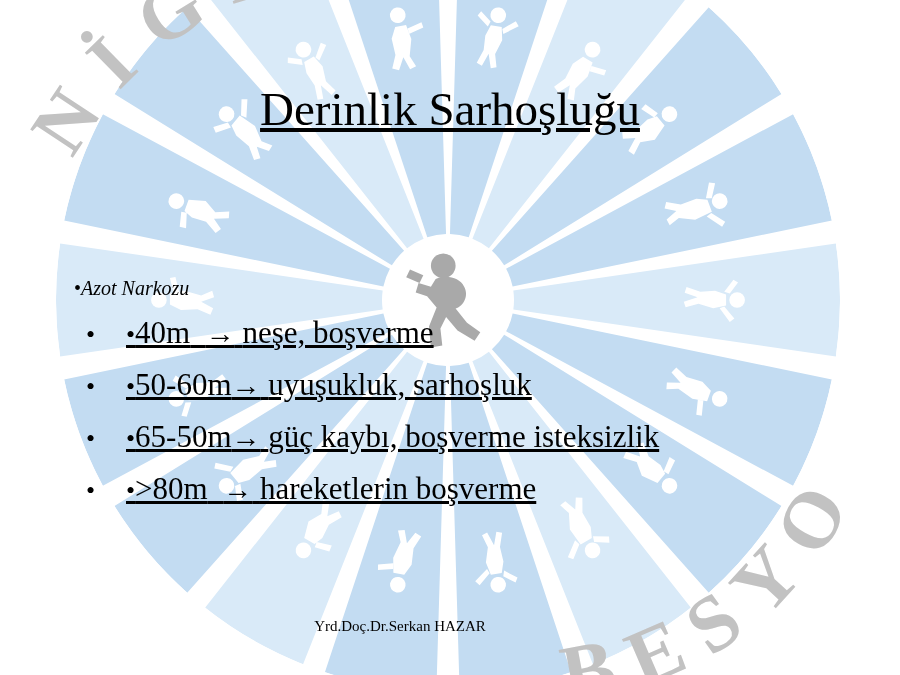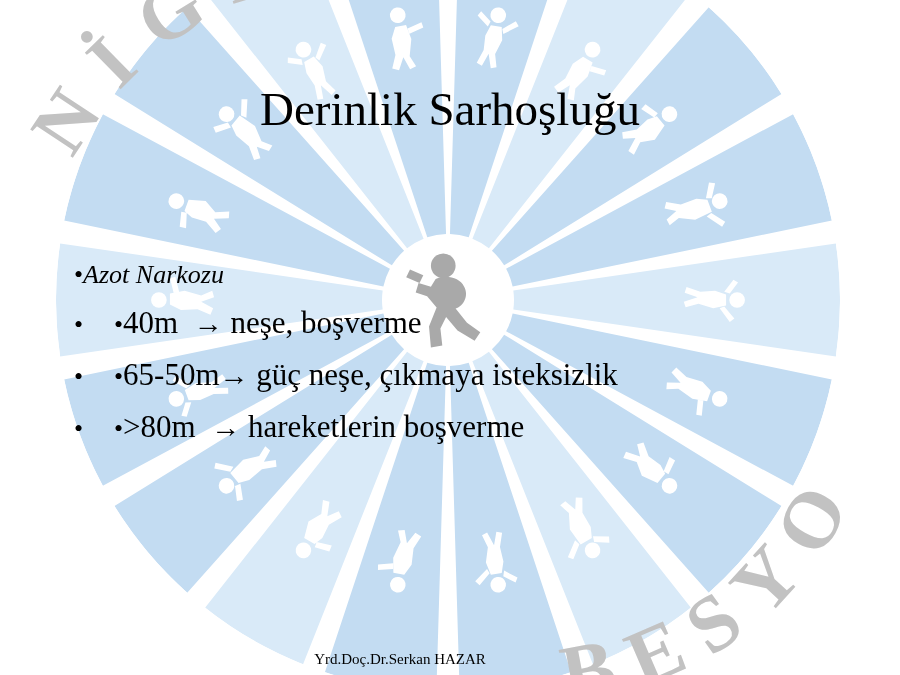--- a/index.html
+++ b/index.html
@@ -46,51 +46,53 @@
     left: 0;
     top: 85px;
     width: 900px;
     text-align: center;
     font-size: 47px;
     line-height: 1.05;
     color: #000000;
     font-weight: normal;
     letter-spacing: 0px;
     white-space: nowrap;
+    text-decoration: underline;
   }
 
   #body-list {
     position: absolute;
     left: 66px;
     top: 262px;
     width: 800px;
   }
 
   .line {
     color: #000000;
     white-space: nowrap;
   }
 
   
   .line-lead {
-    font-size: 26px;
+    font-size: 20px;
     font-style: italic;
     line-height: 1.0;
-    margin: 0 0 19px 0;
+    margin: 16px 0 19px 0;
     padding-left: 8px;
   }
   .line-lead .b1 { font-style: normal; }
 
   
   .line-sub {
     font-size: 31px;
     line-height: 1.0;
-    margin: 0 0 21px 0;
+    margin: 0 0 21px 12px;
     display: block;
     padding-left: 8px;
+    text-decoration: underline;
   }
   .line-sub .b-outer {
     display: inline-block;
     width: 40px;
     font-size: 26px;
     vertical-align: baseline;
   }
   .line-sub .b-inner {
     font-size: 26px;
   }
@@ -99,21 +101,20 @@
   }
 
   #footer {
     position: absolute;
     left: 0;
     top: 618px;
     width: 800px;
     text-align: center;
     font-size: 15px;
     color: #000000;
-    margin-top: 33px;
   }
 </style>
 </head>
 <body>
 
 <div id="slide">
 
   <svg id="bg-art" viewBox="0 0 900 675">
     <defs>
 
@@ -322,23 +323,26 @@
     <div id="body-list">
 
       <div class="line line-lead">
         <span class="b1">•</span><span>Azot Narkozu</span>
       </div>
 
       <div class="line line-sub">
         <span class="b-outer">•</span><span class="b-inner">•</span><span>40m</span><span>&nbsp; </span><span class="arrow">→</span><span>&nbsp;</span><span>neşe, boşverme</span>
       </div>
 
-
       <div class="line line-sub">
-        <span class="b-outer">•</span><span class="b-inner">•</span><span>65-50m</span><span class="arrow">→</span><span>&nbsp;</span><span>güç neşe, çıkmaya isteksizlik</span>
+        <span class="b-outer">•</span><span class="b-inner">•</span><span>50-60m</span><span class="arrow">→</span><span>&nbsp;</span><span>uyuşukluk, sarhoşluk</span>
+      </div>
+
+      <div class="line line-sub">
+        <span class="b-outer">•</span><span class="b-inner">•</span><span>65-50m</span><span class="arrow">→</span><span>&nbsp;</span><span>güç kaybı, boşverme isteksizlik</span>
       </div>
 
       <div class="line line-sub">
         <span class="b-outer">•</span><span class="b-inner">•</span><span>&gt;80m</span><span>&nbsp; </span><span class="arrow">→</span><span>&nbsp;</span><span>hareketlerin boşverme</span>
       </div>
 
     </div>
 
     <div id="footer">Yrd.Doç.Dr.Serkan HAZAR</div>
   </div>

